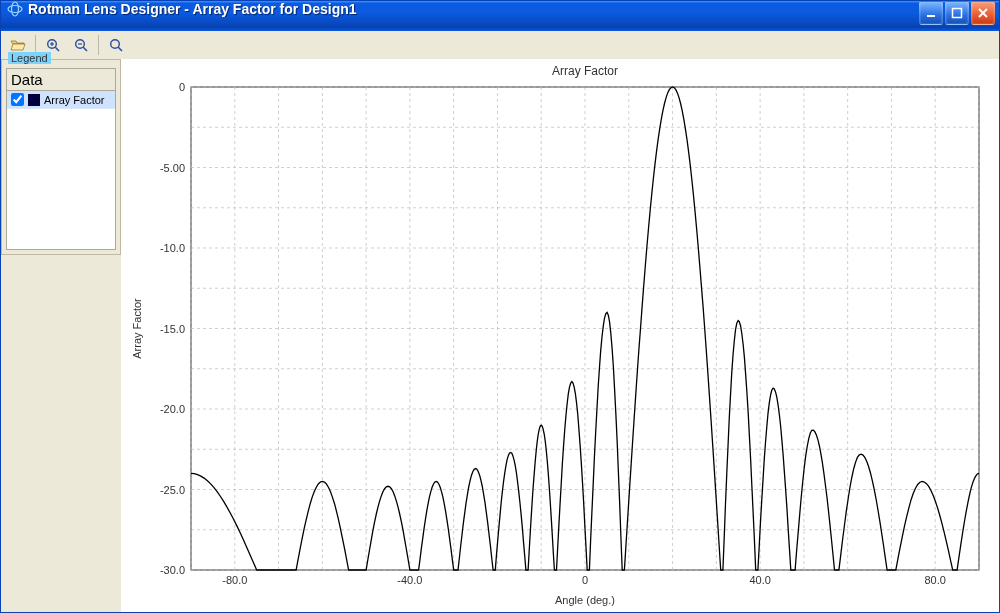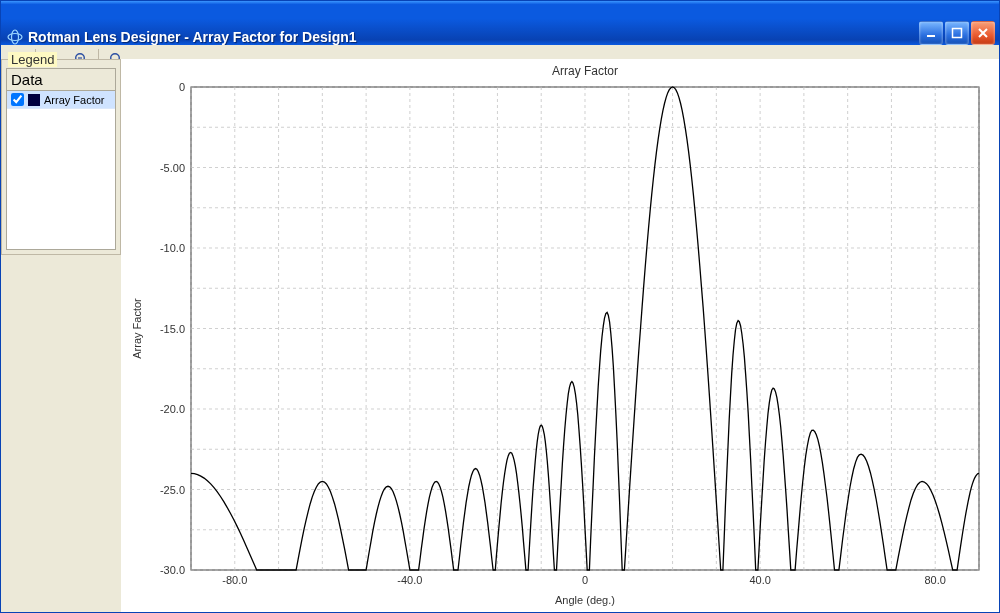--- a/index.html
+++ b/index.html
@@ -1,31 +1,31 @@
 <!DOCTYPE html>
 <html><head>
 <meta charset="utf-8">
 <style>
 html,body{margin:0;padding:0;font-family:Tahoma,Arial,sans-serif;font-size:11px;background:#ece9d8;}
 .window{width:1000px;height:613px;position:relative;box-sizing:border-box;border:1px solid #0843b5;overflow:hidden;}
-.titlebar{height:44px;background:linear-gradient(to bottom,#3a95ff 0%,#0b5ae0 8%,#0b5ae0 40%,#0842b3 88%,#0b5ae0 100%);display:flex;align-items:flex-end;color:#fff;font-weight:bold;font-size:14px;text-shadow:1px 1px 1px #03266e;}
+.titlebar{height:30px;background:linear-gradient(to bottom,#3a95ff 0%,#0b5ae0 8%,#0b5ae0 40%,#0842b3 88%,#0b5ae0 100%);display:flex;align-items:flex-start;color:#fff;font-weight:bold;font-size:14px;text-shadow:1px 1px 1px #03266e;}
 .titlebar .app-icon{width:16px;height:16px;margin:0 5px 0 6px;display:inline-block;}
 .titlebar .title{flex:1;white-space:nowrap;overflow:hidden;}
 .win-btns{display:flex;gap:2px;margin-right:4px;}
 .win-btn{width:22px;height:22px;border-radius:3px;display:flex;align-items:center;justify-content:center;border:1px solid #fff3;box-shadow:inset 0 0 2px #fff6;}
 .win-btn.min,.win-btn.max{background:linear-gradient(to bottom,#7ab7ff,#2a6fe0 60%,#1350b8);}
 .win-btn.close{background:linear-gradient(to bottom,#f8a07a,#ea5a2f 60%,#c63a12);}
 .win-btn svg{display:block;}
 .toolbar{height:28px;background:#ece9d8;border-bottom:1px solid #bfb8a5;display:flex;align-items:center;padding:0 4px;gap:2px;}
 .tb-btn{width:24px;height:22px;display:flex;align-items:center;justify-content:center;border:1px solid transparent;border-radius:2px;}
 .tb-sep{width:1px;height:20px;background:#bfb8a5;margin:0 2px;}
 .client{position:absolute;top:58px;left:0;right:0;bottom:0;display:flex;}
 .legend-panel{width:120px;background:#ece9d8;box-sizing:border-box;padding:0;}
 .legend-group{border:1px solid #bfb8a5;margin:0;position:relative;background:#ece9d8;}
-.legend-group .grp-label{position:absolute;top:-8px;left:6px;background:#fef9c3;padding:0 3px;font-size:13px;color:#333;}
+.legend-group .grp-label{position:absolute;top:-8px;left:6px;background:#7dd3fc;padding:0 3px;font-size:11px;color:#333;}
 .legend-inner{margin:8px 4px 4px 4px;border:1px solid #aca899;background:#fff;min-height:180px;}
 .data-hdr{background:#ece9d8;border-bottom:1px solid #aca899;padding:2px 4px;font-size:15px;}
 .data-row{display:flex;align-items:center;gap:4px;padding:2px 4px;background:#cfe3ff;border-bottom:1px solid #dbe8fb;}
 input[type=checkbox]{margin:0;}
 .swatch{width:12px;height:12px;background:#000040;display:inline-block;}
 .plot-area{flex:1;background:#fff;position:relative;}
 svg.plot{position:absolute;inset:0;}
 .x-tick,.y-tick{font-size:11px;fill:#333;}
 .axis-title{font-size:11px;fill:#333;}
 .chart-title{font-size:12px;fill:#333;}

